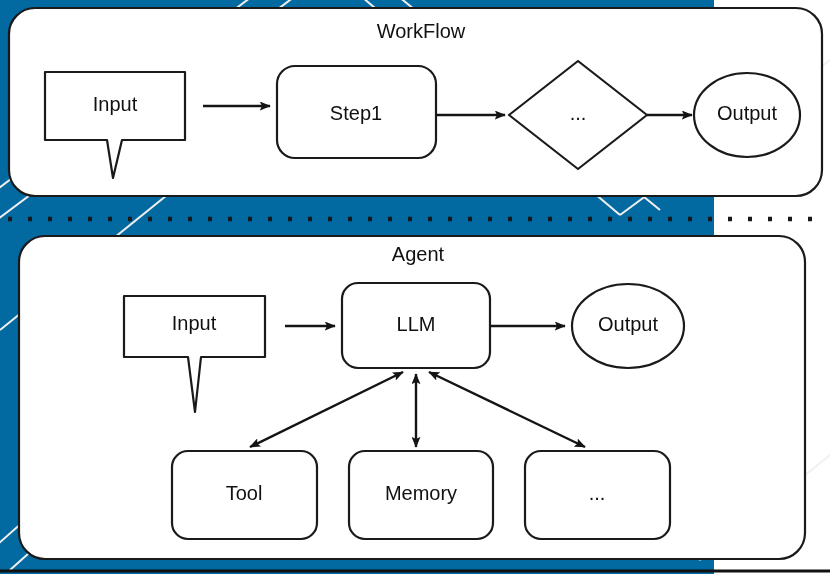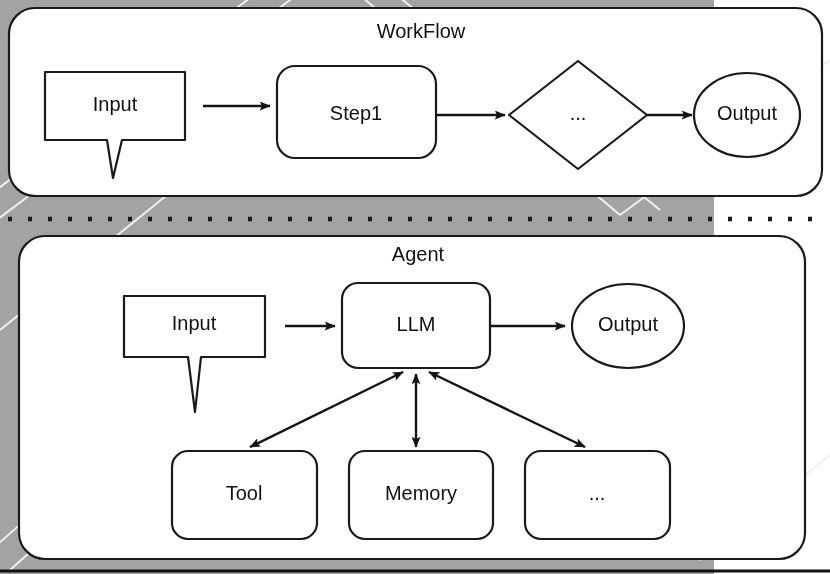--- a/index.html
+++ b/index.html
@@ -10,21 +10,21 @@
   body {
     width: 830px;
     height: 574px;
     font-family: "Liberation Sans", sans-serif;
     overflow: hidden;
   }
   #canvas {
     position: relative;
     width: 714px;
     height: 574px;
-    background: #a3a3a3;
+    background: #0369a1;
   }
   svg.diagram {
     display: block;
     width: 830px;
     height: 574px;
   }
   .shape-stroke {
     fill: #ffffff;
     stroke: #1a1a1a;
     stroke-width: 2.2;

